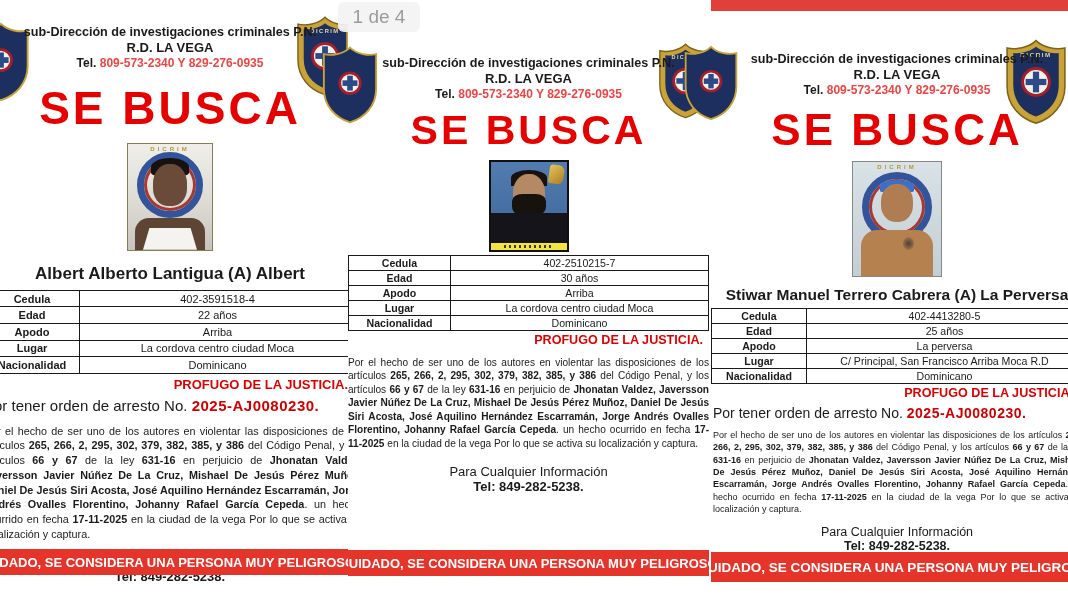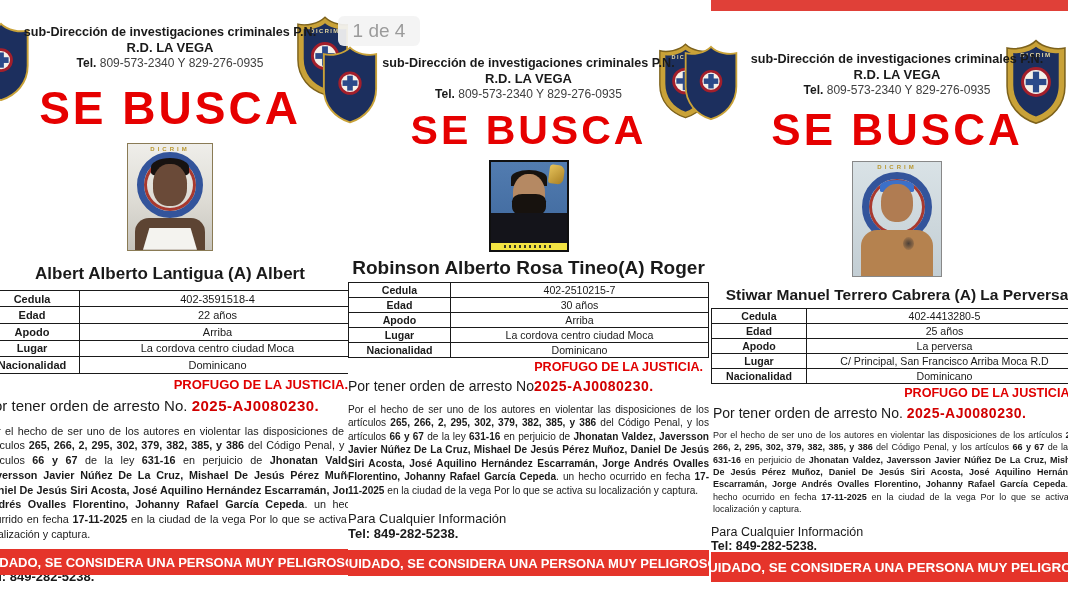--- a/index.html
+++ b/index.html
@@ -7,21 +7,21 @@
           font-family:"Liberation Sans",sans-serif;color:#1a1a1a;}
   .poster{position:absolute;top:0;height:600px;background:#ffffff;}
   .p1{left:-16px;width:372px;z-index:1;}
   .p2{left:348px;width:361px;z-index:2;}
   .p3{left:711px;width:372px;z-index:3;}
 
   .hdr{text-align:center;line-height:1.22;}
   .hdr-l1{font-weight:bold;font-size:12.6px;white-space:nowrap;}
   .hdr-l2{font-weight:bold;font-size:13px;}
   .hdr-l3{font-size:12px;font-weight:bold;}
-  .hdr-l3 .telnum{font-weight:normal;color:#404040;}
+  .hdr-l3 .telnum{font-weight:bold;color:#ef4444;}
 
   .sebusca{color:#e60000;font-weight:bold;text-align:center;letter-spacing:3px;}
   .p1 .sebusca{font-size:46px;margin-top:10px;}
   .p2 .sebusca{font-size:41px;margin-top:5px;}
   .p3 .sebusca{font-size:44px;margin-top:7px;}
 
   .photo{position:relative;margin:0 auto;overflow:hidden;}
   .p1 .photo{width:84px;height:106px;margin-top:8px;border:1px solid #8a7b55;}
   .p2 .photo{width:76px;height:88px;margin-top:6px;border:2px solid #101010;}
   .p3 .photo{width:88px;height:114px;margin-top:6px;border:1px solid #888;}
@@ -86,21 +86,21 @@
   .p1 .arrest{font-size:15px;margin-top:5px;}
   .p2 .arrest{font-size:14px;margin-top:4px;}
   .p3 .arrest{font-size:14px;margin-top:5px;padding-left:2px;}
   .arrest .rednum{color:#d10000;font-weight:bold;letter-spacing:.5px;}
 
   .legal{text-align:justify;}
   .p1 .legal{font-size:10.8px;line-height:1.36;margin-top:10px;width:calc(100% + 6px);}
   .p2 .legal{font-size:10.1px;line-height:1.34;margin-top:9px;}
   .p3 .legal{font-size:9px;line-height:1.38;margin-top:8px;padding-left:2px;}
 
-  .contact{}
+  .contact{text-align:center;}
   .p1 .contact{margin-top:13px;font-size:13px;}
   .p2 .contact{margin-top:14px;font-size:13px;}
   .p3 .contact{margin-top:9px;font-size:12.5px;}
   .contact .ctel{font-weight:bold;}
 
   .banner{position:absolute;left:0;background:#e5342a;color:#ffffff;font-weight:bold;
           text-align:center;white-space:nowrap;overflow:hidden;display:flex;align-items:center;justify-content:center;}
   .p1 .banner{top:549px;height:26px;width:364px;font-size:13px;}
   .p2 .banner{top:550px;height:26px;width:100%;font-size:13px;}
   .p3 .banner{top:552px;height:30px;width:100%;font-size:13.5px;}
@@ -109,21 +109,21 @@
   .p1 .badge-left{left:-12px;top:22px;width:58px;height:80px;}
   .p1 .badge-right{left:312px;top:12px;width:58px;height:88px;}
   .p2 .badge-left{left:-26px;top:45px;width:56px;height:80px;}
   .p2 .badge-right{left:310px;top:40px;width:55px;height:82px;}
   .p3 .badge-left{left:-28px;top:45px;width:56px;height:76px;}
   .p3 .badge-right{left:294px;top:36px;width:62px;height:92px;}
   .badge svg{width:100%;height:100%;display:block;}
 
   .topstrip{position:absolute;top:0;left:0;width:100%;height:11px;background:#e04038;}
 
-  #page-indicator{position:absolute;left:338px;top:16px;width:82px;height:30px;z-index:9;
+  #page-indicator{position:absolute;left:338px;top:2px;width:82px;height:30px;z-index:9;
       background:rgba(243,243,243,.93);border-radius:6px;color:#9b9b9b;font-size:19px;
       display:flex;align-items:center;justify-content:center;text-align:right;}
 
   .pad-top1{padding-top:25px;} .pad-top2{padding-top:56px;} .pad-top3{padding-top:52px;}
   .hdr,.sebusca,.pname,.arrest,.legal,.contact,.profugo{position:relative;}
 </style>
 </head>
 <body>
 
 <div id="canvas">
@@ -228,21 +228,20 @@
     <div class="sebusca">SE BUSCA</div>
     <div class="photo">
       <div class="bg-blue"></div>
       <div class="crest"></div>
       <div class="hair"></div>
       <div class="head"></div>
       <div class="beard"></div>
       <div class="torso"></div>
       <div class="ystrip"></div>
     </div>
-    <div class="pname">Robinson Alberto Rosa Tineo(A) Roger</div>
     <table class="info">
       <tbody>
           <tr>
             <td class="lbl">Cedula</td>
             <td>402-2510215-7</td>
           </tr>
       <tr>
             <td class="lbl">Edad</td>
             <td>30 años</td>
           </tr>
@@ -254,21 +253,20 @@
             <td class="lbl">Lugar</td>
             <td>La cordova centro ciudad Moca</td>
           </tr>
       <tr>
             <td class="lbl">Nacionalidad</td>
             <td>Dominicano</td>
           </tr>
     </tbody>
       </table>
     <div class="profugo">PROFUGO DE LA JUSTICIA.</div>
-    <div class="arrest"><span>Por tener orden de arresto No</span><span class="rednum">2025-AJ0080230.</span></div>
     <div class="legal"><span>Por el hecho de ser uno de los autores en violentar las disposiciones de los artículos </span><b>265, 266, 2, 295, 302, 379, 382, 385, y 386</b><span> del Código Penal, y los artículos </span><b>66 y 67</b><span> de la ley </span><b>631-16</b><span> en perjuicio de </span><b>Jhonatan Valdez, Javersson Javier Núñez De La Cruz, Mishael De Jesús Pérez Muñoz, Daniel De Jesús Siri Acosta, José Aquilino Hernández Escarramán, Jorge Andrés Ovalles Florentino, Johanny Rafael García Cepeda</b><span>. un hecho ocurrido en fecha </span><b>17-11-2025</b><span> en la ciudad de la vega Por lo que se activa su localización y captura.</span></div>
     <div class="contact">
       <div>Para Cualquier Información</div>
       <div class="ctel">Tel: 849-282-5238.</div>
     </div>
     <div class="banner">CUIDADO, SE CONSIDERA UNA PERSONA MUY PELIGROSO</div>
   </div>
 
   <div class="poster p3 pad-top3">
     <div class="topstrip"></div>

